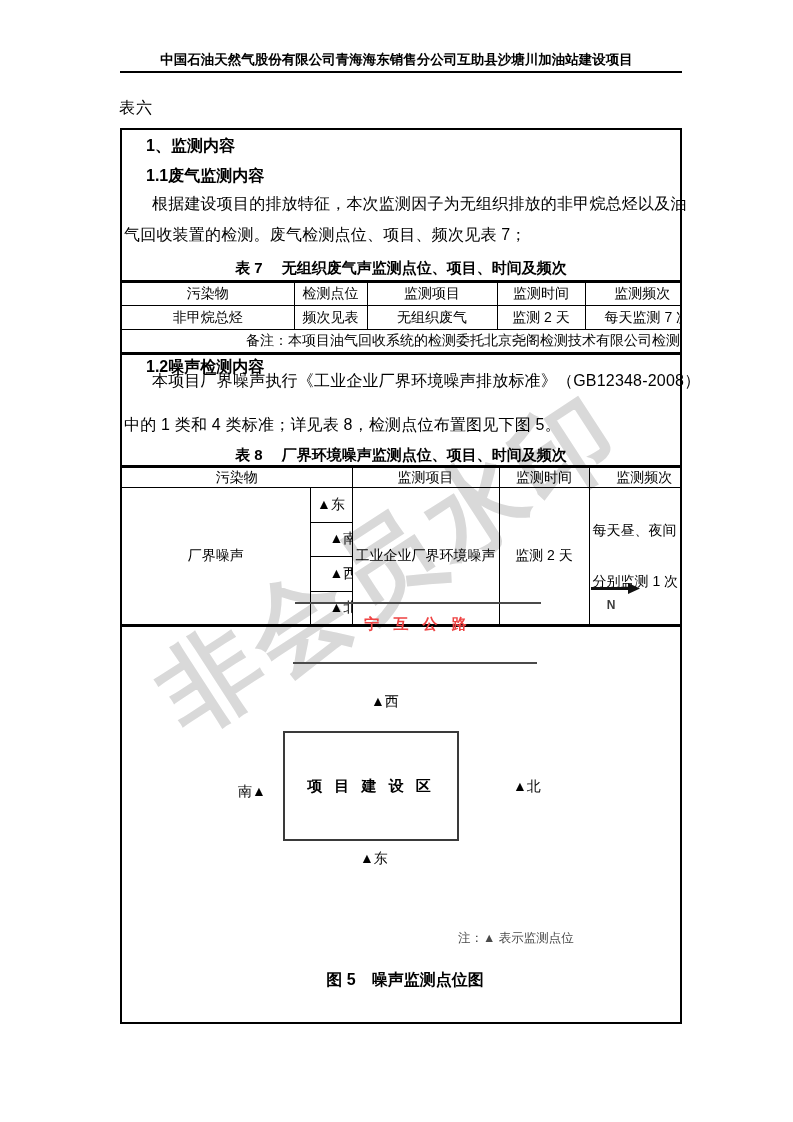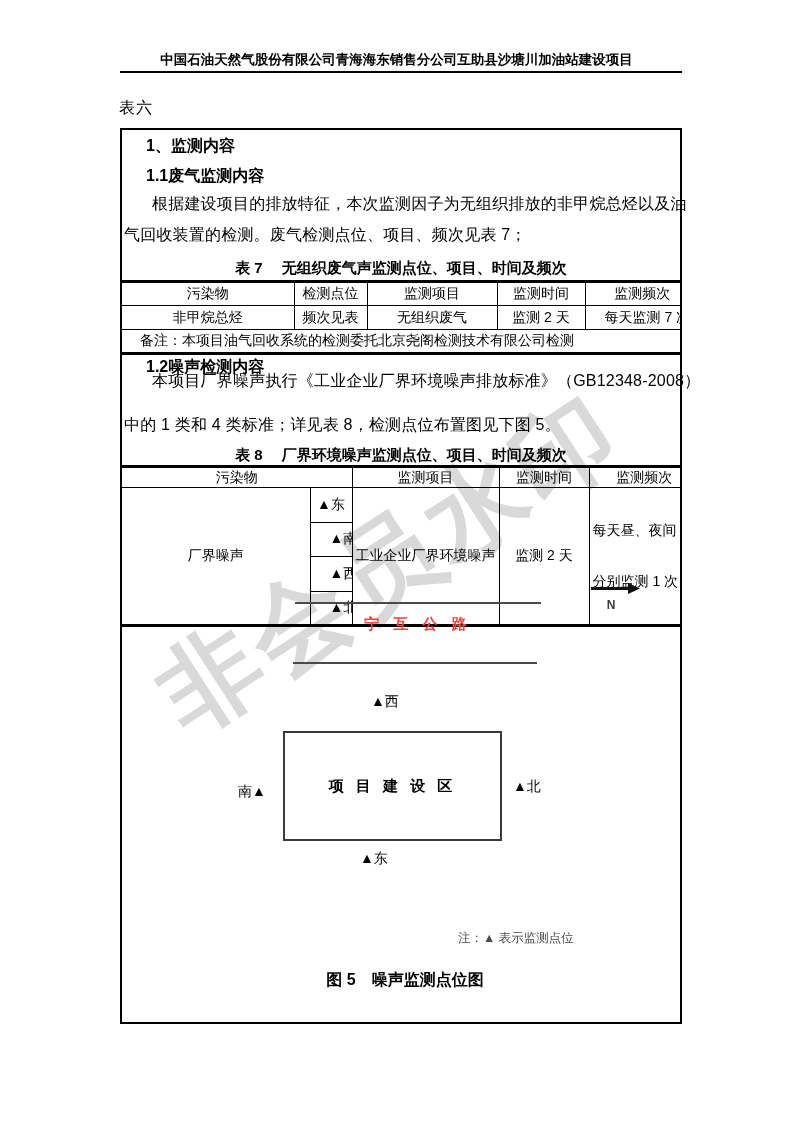--- a/index.html
+++ b/index.html
@@ -94,21 +94,21 @@
     text-align: center;
     vertical-align: middle;
     font-size: 14px;
     padding: 0;
     white-space: pre;
     overflow: hidden;
   }
   table.dtable tr td:first-child { border-left: none; }
   table.dtable tr td:last-child  { border-right: none; padding-left: 19px; }
   #table7 td { height: 24px; }
-  #table7 .note-cell { text-align: left; padding-left: 18px; }
+  #table7 .note-cell { text-align: right; padding-left: 18px; }
   #table8 td { height: 20px; }
   #table8 .hdr-row td { height: 21px; }
   #table8 .freq-cell { text-align: left; padding-left: 3px; line-height: 17px; }
 
   
   .north-arrow { position: absolute; left: 468px; top: 452px; }
   .north-label {
     position: absolute; left: 476px; top: 468px;
     width: 26px; text-align: center;
     font-size: 12px; font-weight: 700; color: #3c3c3c;
@@ -116,21 +116,21 @@
   .road-line { position: absolute; height: 2px; background: #4a4a4a; }
   .road-top { left: 173px; top: 472px; width: 246px; }
   .road-bottom { left: 171px; top: 532px; width: 244px; }
   .road-name {
     position: absolute; left: 173px; top: 485px; width: 246px;
     text-align: center; font-size: 15px; font-weight: 700;
     color: #ef4444; letter-spacing: 5px; white-space: pre;
   }
   .area-rect {
     position: absolute; left: 161px; top: 601px;
-    width: 219px; height: 110px;
+    width: 176px; height: 110px;
     border: 2px solid #3a3a3a;
     display: flex; align-items: center; justify-content: center;
   }
   .area-label { font-size: 15px; font-weight: 700; letter-spacing: 4px; white-space: pre; }
   .marker { position: absolute; font-size: 14px; white-space: pre; }
   .marker-west  { left: 249px; top: 563px; }
   .marker-south { left: 116px; top: 653px; }
   .marker-north { left: 391px; top: 648px; }
   .marker-east  { left: 238px; top: 720px; }
   .legend-note {

